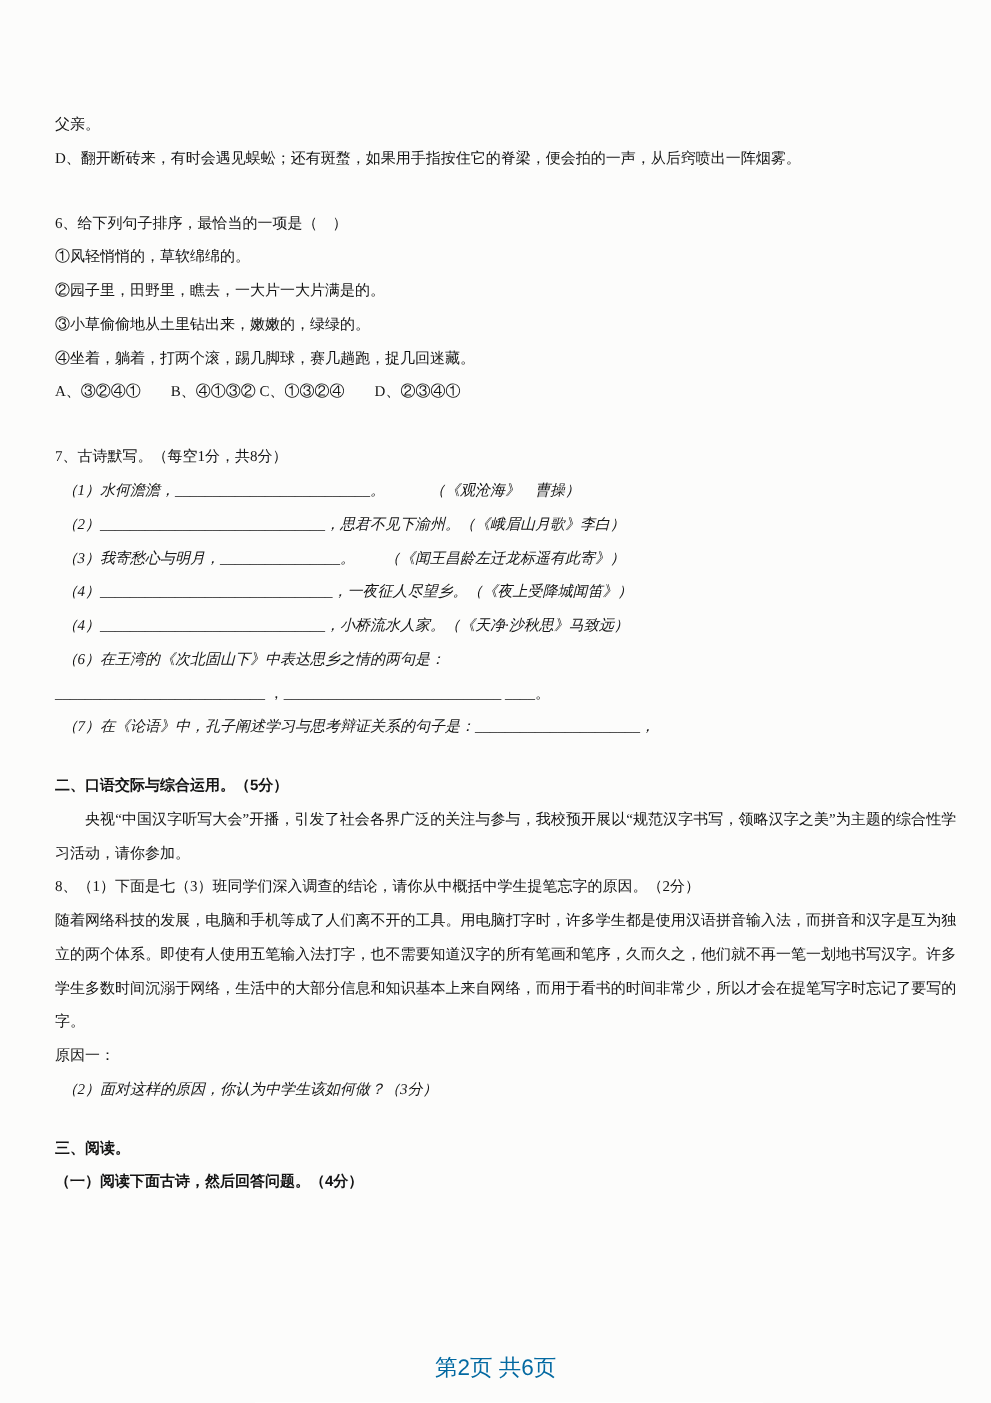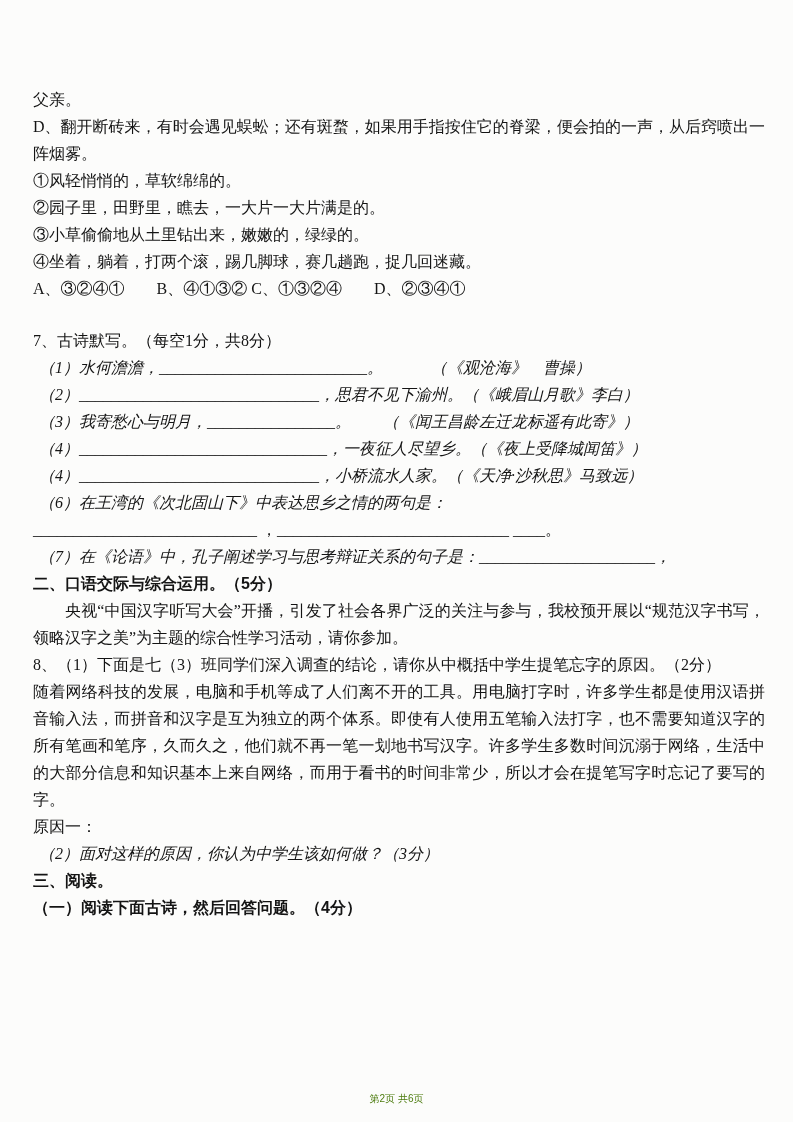--- a/index.html
+++ b/index.html
@@ -6,53 +6,54 @@
   .page{
     position:relative;
     width:793px;height:1122px;
     background:#fcfcfb;
     font-family:"Liberation Serif","DejaVu Serif",serif;
     color:#141414;
     overflow:hidden;
   }
   .content{
     position:absolute;
-    left:33px;right:28px;top:86px;
-    font-size:16px;
+    left:44px;right:28px;top:86px;
+    font-size:12px;
     line-height:27px;
   }
   .line{white-space:nowrap;}
   .para{text-align:justify;}
   .indent{text-indent:2em;}
   .ind-sm{padding-left:6px;font-style:italic;}
   .hei{
     font-family:"Liberation Sans","DejaVu Sans",sans-serif;
     font-weight:700;
   }
   .gap-lg{margin-top:25px;}
-  .gap-md{}
+  .gap-md{margin-top:20px;}
   .gap-sm{margin-top:13px;}
   .footer{
     position:absolute;
     left:0;right:0;bottom:16px;
     text-align:center;
     font-family:"Liberation Sans","DejaVu Sans",sans-serif;
-    font-size:10px;
-    color:#4d7c0f;
+    font-size:18px;
+    color:#0369a1;
   }
 </style>
 </head>
 <body>
 
 <div class="page">
   <div class="content">
 
     <div class="line">父亲。</div>
     <div class="para">D、翻开断砖来，有时会遇见蜈蚣；还有斑蝥，如果用手指按住它的脊梁，便会拍的一声，从后窍喷出一阵烟雾。</div>
 
+    <div class="line gap-lg">6、给下列句子排序，最恰当的一项是（　）</div>
     <div class="line">①风轻悄悄的，草软绵绵的。</div>
     <div class="line">②园子里，田野里，瞧去，一大片一大片满是的。</div>
     <div class="line">③小草偷偷地从土里钻出来，嫩嫩的，绿绿的。</div>
     <div class="line">④坐着，躺着，打两个滚，踢几脚球，赛几趟跑，捉几回迷藏。</div>
     <div class="line">A、③②④①　　B、④①③② C、①③②④　　D、②③④①</div>
 
     <div class="line gap-lg">7、古诗默写。（每空1分，共8分）</div>
     <div class="line ind-sm">（1）水何澹澹，__________________________。　　　（《观沧海》　曹操）</div>
     <div class="line ind-sm">（2）______________________________，思君不见下渝州。（《峨眉山月歌》李白）</div>
     <div class="line ind-sm">（3）我寄愁心与明月，________________。　　（《闻王昌龄左迁龙标遥有此寄》）</div>

